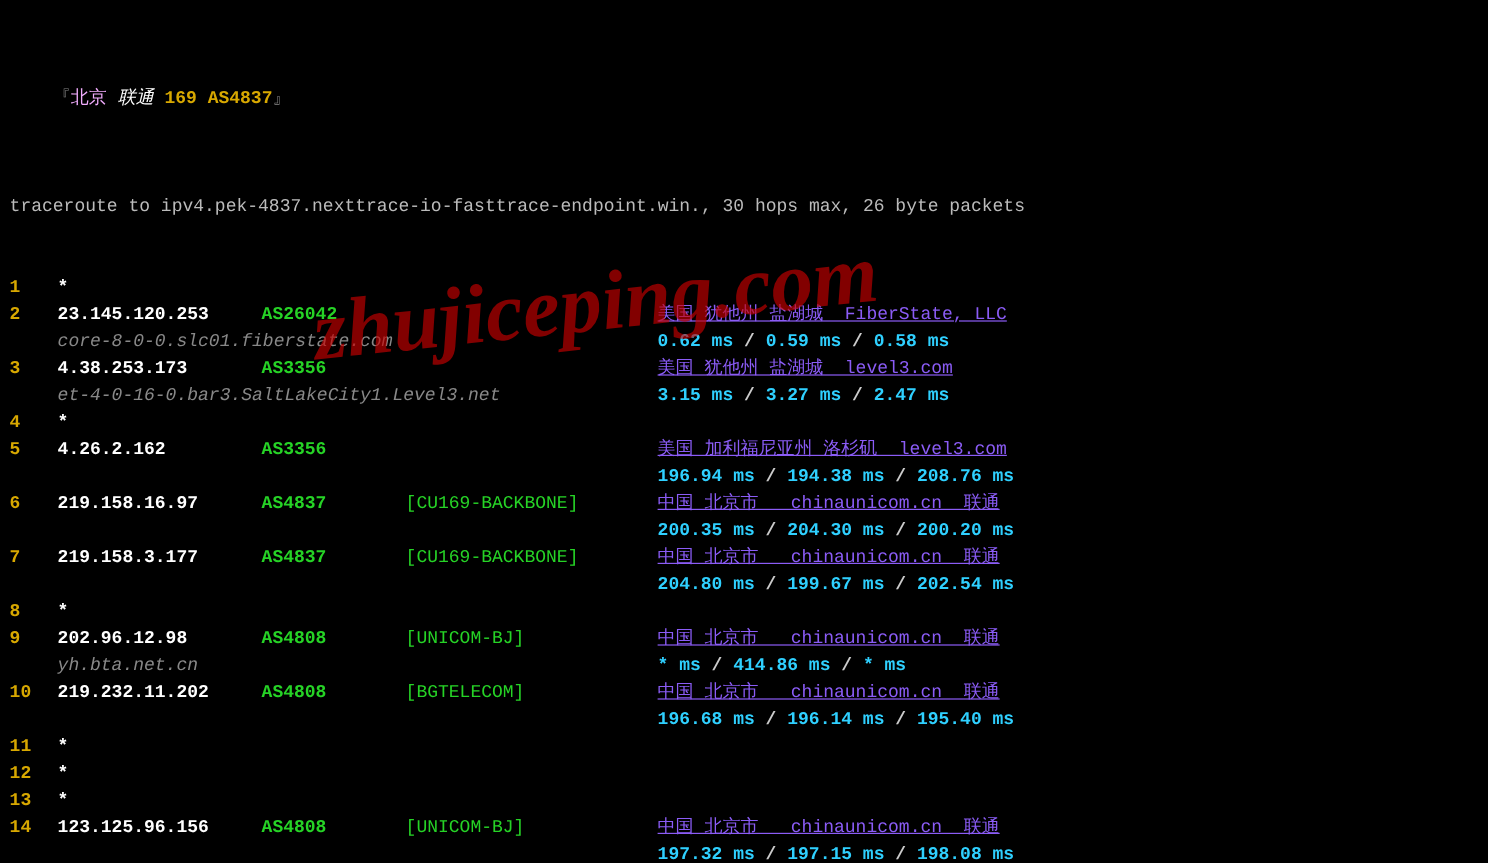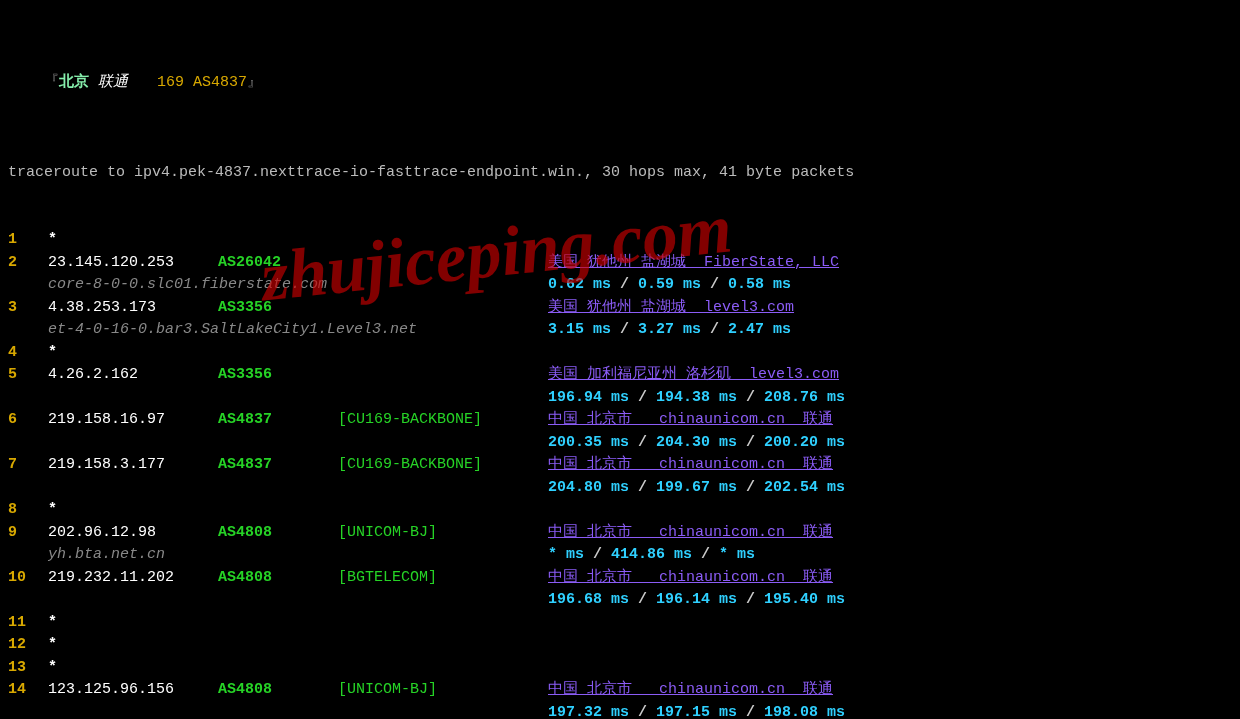--- a/index.html
+++ b/index.html
@@ -1,38 +1,38 @@
 <!DOCTYPE html>
 <html><head>
 <meta charset="utf-8">
 <style>
   html,body{margin:0;padding:0;background:#000;color:#ccc;font-family:"Consolas","Menlo","Courier New",monospace;font-size:15px;line-height:1.5;}
   .wrap{position:relative;padding:4px 8px;white-space:pre;overflow:auto;width:1240px;box-sizing:border-box;}
   .hdr-bracket{color:#888;}
-  .hdr-city{color:#86efac;font-weight:bold;}
+  .hdr-city{color:#f0abfc;}
   .hdr-isp{color:#fff;font-style:italic;}
-  .hdr-tag{color:#d8a800;font-weight:normal;margin-left:20px;}
+  .hdr-tag{color:#d8a800;font-weight:bold;}
   .cmdline{color:#bbb;}
   .row{display:grid;grid-template-columns:40px 170px 120px 210px 1fr;align-items:start;}
   .row .num{color:#d8a800;font-weight:bold;}
-  .row .ip{color:#fff;font-weight:normal;}
+  .row .ip{color:#fff;font-weight:bold;}
   .row .asn{color:#26d326;font-weight:bold;}
   .row .nettag{color:#26d326;font-weight:normal;}
   .row .right{min-width:0;}
   .line2{display:grid;grid-template-columns:40px 500px 1fr;}
   .line2 .host{color:#888;font-style:italic;}
   .loc{color:#8b5cf6;text-decoration:underline;}
   .rtt{color:#2fd0ff;font-weight:bold;}
   .sep{color:#ccc;font-weight:bold;}
   .star{color:#fff;font-weight:bold;}
   .watermark{position:absolute;left:260px;top:200px;font-size:70px;font-weight:bold;font-style:italic;color:rgba(200,0,0,0.65);transform:rotate(-6deg);pointer-events:none;font-family:Georgia,"Times New Roman",serif;}
 </style>
 </head>
 <body>
 
 <div class="wrap">
   <div>
     <span class="hdr-bracket">『</span><span class="hdr-city">北京</span> <span class="hdr-isp">联通</span> <span class="hdr-tag">169 AS4837</span><span class="hdr-bracket">』</span>
   </div>
-  <div class="cmdline">traceroute to ipv4.pek-4837.nexttrace-io-fasttrace-endpoint.win., 30 hops max, 41 byte packets</div>
+  <div class="cmdline">traceroute to ipv4.pek-4837.nexttrace-io-fasttrace-endpoint.win., 30 hops max, 26 byte packets</div>
   <div id="hops"><div class="row"><span class="num">1</span><span class="star">*</span><span></span><span></span><span></span></div><div class="row"><span class="num">2</span><span class="ip">23.145.120.253</span><span class="asn">AS26042</span><span class="nettag"></span><span class="right loc">美国 犹他州 盐湖城  FiberState, LLC</span></div><div class="line2"><span></span><span class="host">core-8-0-0.slc01.fiberstate.com</span><span><span class="rtt">0.62 ms</span><span class="sep"> / </span><span class="rtt">0.59 ms</span><span class="sep"> / </span><span class="rtt">0.58 ms</span></span></div><div class="row"><span class="num">3</span><span class="ip">4.38.253.173</span><span class="asn">AS3356</span><span class="nettag"></span><span class="right loc">美国 犹他州 盐湖城  level3.com</span></div><div class="line2"><span></span><span class="host">et-4-0-16-0.bar3.SaltLakeCity1.Level3.net</span><span><span class="rtt">3.15 ms</span><span class="sep"> / </span><span class="rtt">3.27 ms</span><span class="sep"> / </span><span class="rtt">2.47 ms</span></span></div><div class="row"><span class="num">4</span><span class="star">*</span><span></span><span></span><span></span></div><div class="row"><span class="num">5</span><span class="ip">4.26.2.162</span><span class="asn">AS3356</span><span class="nettag"></span><span class="right loc">美国 加利福尼亚州 洛杉矶  level3.com</span></div><div class="line2"><span></span><span class="host"></span><span><span class="rtt">196.94 ms</span><span class="sep"> / </span><span class="rtt">194.38 ms</span><span class="sep"> / </span><span class="rtt">208.76 ms</span></span></div><div class="row"><span class="num">6</span><span class="ip">219.158.16.97</span><span class="asn">AS4837</span><span class="nettag">[CU169-BACKBONE]</span><span class="right loc">中国 北京市   chinaunicom.cn  联通</span></div><div class="line2"><span></span><span class="host"></span><span><span class="rtt">200.35 ms</span><span class="sep"> / </span><span class="rtt">204.30 ms</span><span class="sep"> / </span><span class="rtt">200.20 ms</span></span></div><div class="row"><span class="num">7</span><span class="ip">219.158.3.177</span><span class="asn">AS4837</span><span class="nettag">[CU169-BACKBONE]</span><span class="right loc">中国 北京市   chinaunicom.cn  联通</span></div><div class="line2"><span></span><span class="host"></span><span><span class="rtt">204.80 ms</span><span class="sep"> / </span><span class="rtt">199.67 ms</span><span class="sep"> / </span><span class="rtt">202.54 ms</span></span></div><div class="row"><span class="num">8</span><span class="star">*</span><span></span><span></span><span></span></div><div class="row"><span class="num">9</span><span class="ip">202.96.12.98</span><span class="asn">AS4808</span><span class="nettag">[UNICOM-BJ]</span><span class="right loc">中国 北京市   chinaunicom.cn  联通</span></div><div class="line2"><span></span><span class="host">yh.bta.net.cn</span><span><span class="rtt">* ms</span><span class="sep"> / </span><span class="rtt">414.86 ms</span><span class="sep"> / </span><span class="rtt">* ms</span></span></div><div class="row"><span class="num">10</span><span class="ip">219.232.11.202</span><span class="asn">AS4808</span><span class="nettag">[BGTELECOM]</span><span class="right loc">中国 北京市   chinaunicom.cn  联通</span></div><div class="line2"><span></span><span class="host"></span><span><span class="rtt">196.68 ms</span><span class="sep"> / </span><span class="rtt">196.14 ms</span><span class="sep"> / </span><span class="rtt">195.40 ms</span></span></div><div class="row"><span class="num">11</span><span class="star">*</span><span></span><span></span><span></span></div><div class="row"><span class="num">12</span><span class="star">*</span><span></span><span></span><span></span></div><div class="row"><span class="num">13</span><span class="star">*</span><span></span><span></span><span></span></div><div class="row"><span class="num">14</span><span class="ip">123.125.96.156</span><span class="asn">AS4808</span><span class="nettag">[UNICOM-BJ]</span><span class="right loc">中国 北京市   chinaunicom.cn  联通</span></div><div class="line2"><span></span><span class="host"></span><span><span class="rtt">197.32 ms</span><span class="sep"> / </span><span class="rtt">197.15 ms</span><span class="sep"> / </span><span class="rtt">198.08 ms</span></span></div></div>
   <div class="watermark">zhujiceping.com</div>
 </div>
 
 </body></html>

